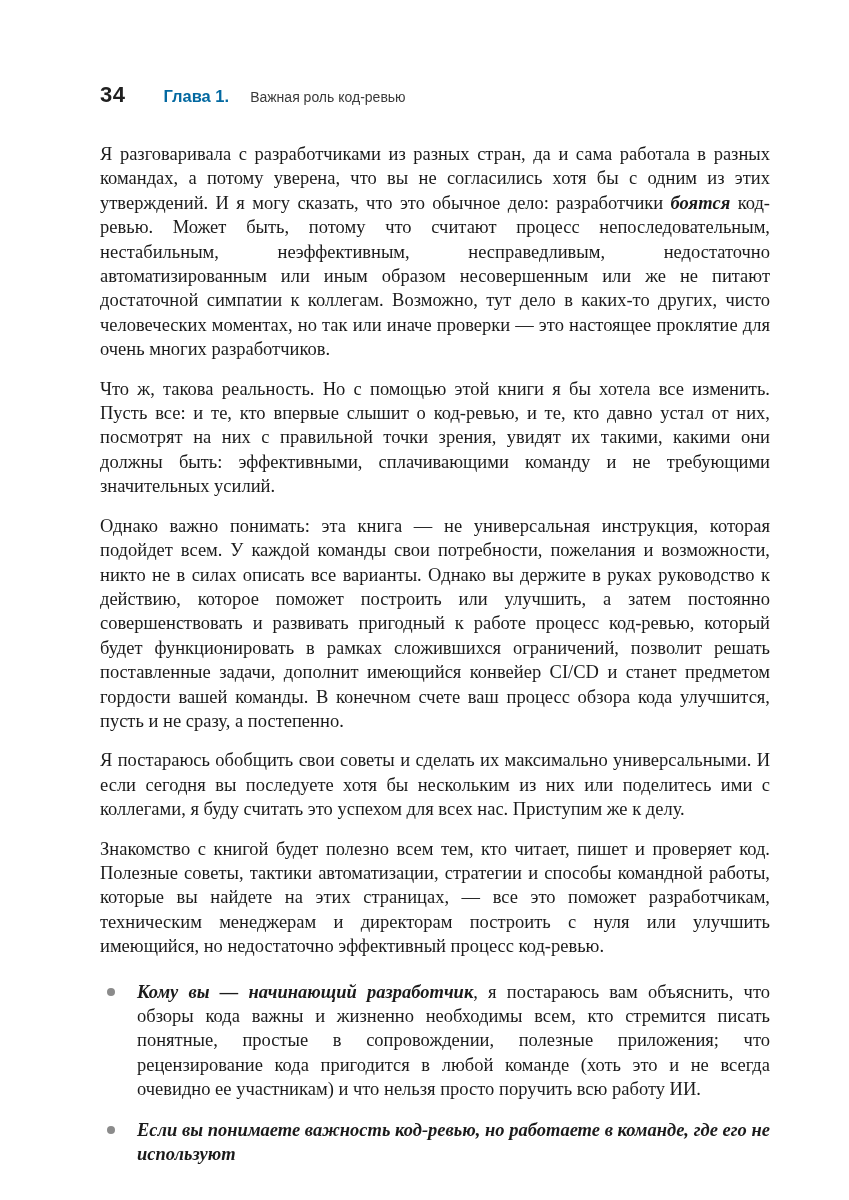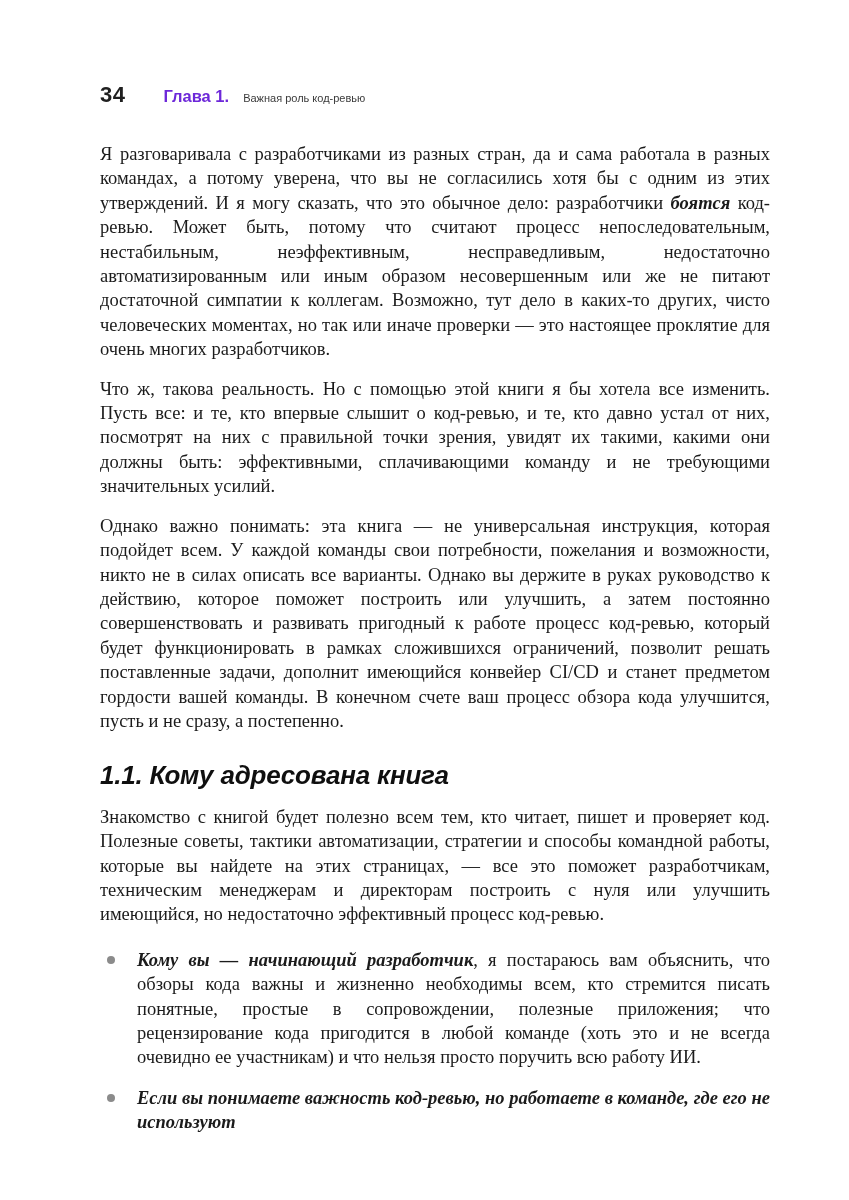--- a/index.html
+++ b/index.html
@@ -28,25 +28,25 @@
   .page-number {
     font-size: 22px;
     font-weight: 700;
     color: #1f1f1f;
     letter-spacing: 0.5px;
   }
   .chapter-label {
     margin-left: 38px;
     font-size: 16.5px;
     font-weight: 700;
-    color: #6d28d9;
+    color: #0369a1;
   }
   .chapter-title {
-    margin-left: 14px;
-    font-size: 11px;
+    margin-left: 21px;
+    font-size: 14px;
     font-weight: 400;
     color: #3a3a3a;
   }
   .body-text {
     font-family: "Liberation Serif", serif;
     font-size: 18.5px;
     line-height: 24.4px;
     color: #1b1b1b;
   }
   .body-text p {
@@ -96,22 +96,22 @@
   </div>
 
   <div class="body-text">
 
     <p><span>Я разговаривала с разработчиками из разных стран, да и сама работала в разных командах, а потому уверена, что вы не согласились хотя бы с одним из этих утверждений. И я могу сказать, что это обычное дело: разработчики </span><em>боятся</em><span> код-ревью. Может быть, потому что считают процесс непоследовательным, нестабильным, неэффективным, несправедливым, недостаточно автоматизированным или иным образом несовершенным или же не питают достаточной симпатии к коллегам. Возможно, тут дело в каких-то других, чисто человеческих моментах, но так или иначе проверки — это настоящее проклятие для очень многих разработчиков.</span></p>
 
     <p>Что ж, такова реальность. Но с помощью этой книги я бы хотела все изменить. Пусть все: и те, кто впервые слышит о код-ревью, и те, кто давно устал от них, посмотрят на них с правильной точки зрения, увидят их такими, какими они должны быть: эффективными, сплачивающими команду и не требующими значительных усилий.</p>
 
     <p>Однако важно понимать: эта книга — не универсальная инструкция, которая подойдет всем. У каждой команды свои потребности, пожелания и возможности, никто не в силах описать все варианты. Однако вы держите в руках руководство к действию, которое поможет построить или улучшить, а затем постоянно совершенствовать и развивать пригодный к работе процесс код-ревью, который будет функционировать в рамках сложившихся ограничений, позволит решать поставленные задачи, дополнит имеющийся конвейер CI/CD и станет предметом гордости вашей команды. В конечном счете ваш процесс обзора кода улучшится, пусть и не сразу, а постепенно.</p>
 
+    <p>Я постараюсь обобщить свои советы и сделать их максимально универсальными. И если сегодня вы последуете хотя бы нескольким из них или поделитесь ими с коллегами, я буду считать это успехом для всех нас. Приступим же к делу.</p>
 
-    <h2 class="section-heading">1.1. Кому адресована книга</h2>
 
     <p>Знакомство с книгой будет полезно всем тем, кто читает, пишет и проверяет код. Полезные советы, тактики автоматизации, стратегии и способы командной работы, которые вы найдете на этих страницах, — все это поможет разработчикам, техническим менеджерам и директорам построить с нуля или улучшить имеющийся, но недостаточно эффективный процесс код-ревью.</p>
 
     <ul class="bullet-list">
       <li>
         <span class="bullet-dot"></span>
         <em>Кому вы — начинающий разработчик</em><span>, я постараюсь вам объяснить, что обзоры кода важны и жизненно необходимы всем, кто стремится писать понятные, простые в сопровождении, полезные приложения; что рецензирование кода пригодится в любой команде (хоть это и не всегда очевидно ее участникам) и что нельзя просто поручить всю работу ИИ.</span>
       </li>
       <li>
         <span class="bullet-dot"></span>

